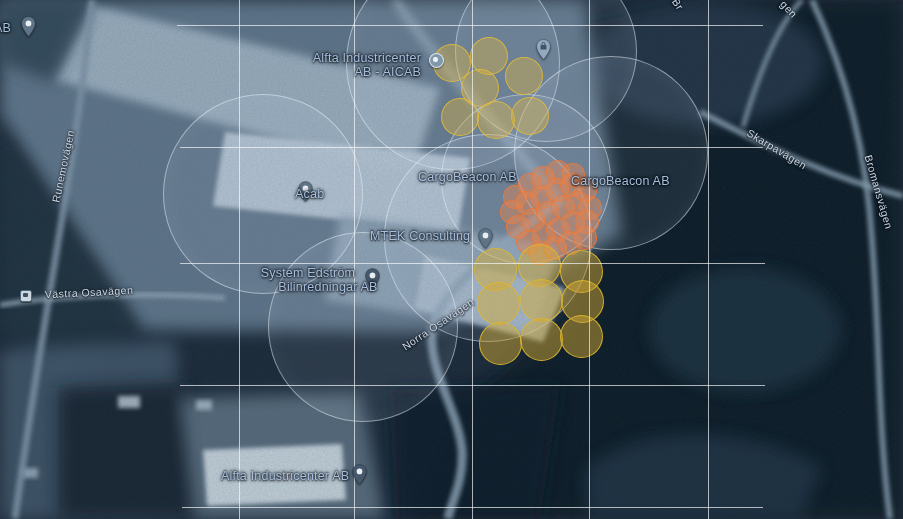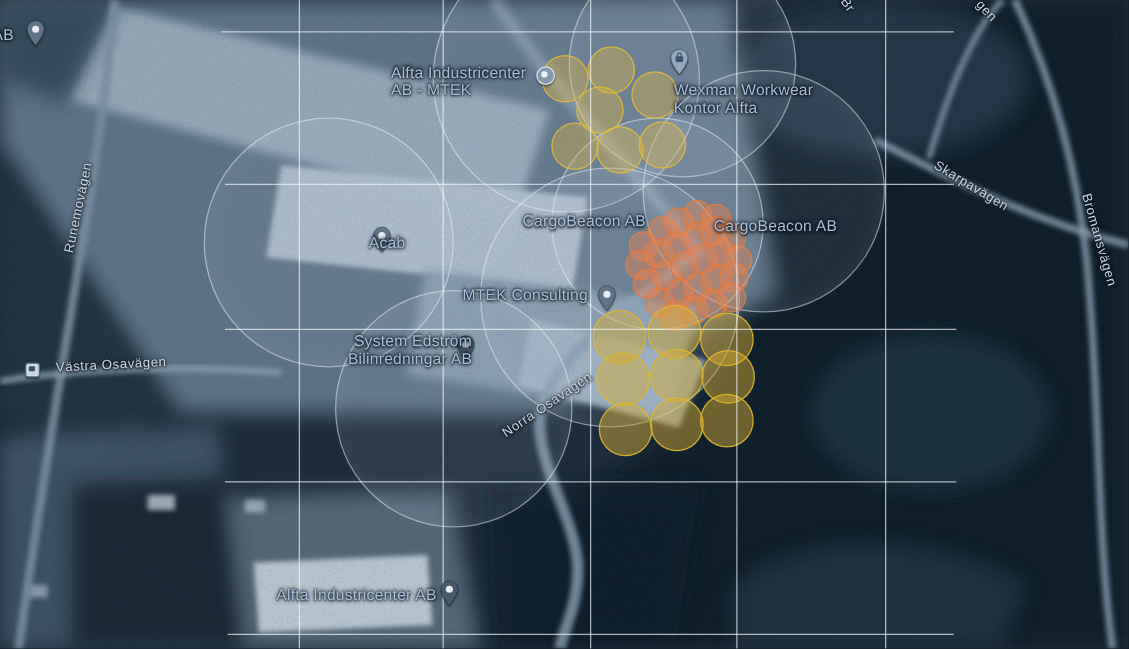--- a/index.html
+++ b/index.html
@@ -190,42 +190,38 @@
         </svg>
       </div>
       <div class="bus-icon" style="left: 20px; top: 290px;">
         <span></span>
       </div>
     </div>
   <div class="layer" id="label-layer">
       <div class="place-label" style="left: -6px; top: 22px;">
         <span style="display: block;">AB</span>
       </div>
-      <div class="place-label" style="right: 482px; text-align: left; top: 52px;">
+      <div class="place-label" style="right: 482px; text-align: right; top: 52px;">
         <span style="display: block;">Alfta Industricenter</span>
-        <span style="display: block;">AB - MTEK</span>
-      </div>
-      <div class="place-label" style="left: 539px; top: 66px;">
-        <span style="display: block;">Wexman Workwear</span>
-        <span style="display: block;">Kontor Alfta</span>
+        <span style="display: block;">AB - AICAB</span>
       </div>
       <div class="place-label" style="left: 571px; top: 147px; margin-top: 28px;">
         <span style="display: block;">CargoBeacon AB</span>
       </div>
       <div class="place-label" style="left: 418px; top: 171px;">
         <span style="display: block;">CargoBeacon AB</span>
       </div>
       <div class="place-label" style="left: 259px; top: 188px;">
         <span style="display: block; margin-left: 36px;">Acab</span>
       </div>
       <div class="place-label" style="left: 370px; top: 230px;">
         <span style="display: block; text-align: center;">MTEK Consulting</span>
       </div>
       <div class="place-label" style="left: 308px; transform: translateX(-50%); text-align: center; top: 267px;">
-        <span style="display: block; text-align: right;">System Edström</span>
+        <span style="display: block;">System Edström</span>
         <span style="display: block; margin-left: 40px;">Bilinredningar AB</span>
       </div>
       <div class="place-label" style="left: 221px; top: 470px;">
         <span style="display: block;">Alfta Industricenter AB</span>
       </div>
       <div class="road-label" style="left: 63px; top: 166px; transform: translate(-50%, -50%) rotate(-78deg);">Runemovägen</div>
       <div class="road-label" style="left: 89px; top: 292px; transform: translate(-50%, -50%) rotate(-3deg);">Västra Osavägen</div>
       <div class="road-label" style="left: 438px; top: 324px; transform: translate(-50%, -50%) rotate(-34deg);">Norra Osavägen</div>
       <div class="road-label" style="left: 777px; top: 149px; transform: translate(-50%, -50%) rotate(31deg);">Skarpavägen</div>
       <div class="road-label" style="left: 879px; top: 192px; transform: translate(-50%, -50%) rotate(74deg);">Bromansvägen</div>

